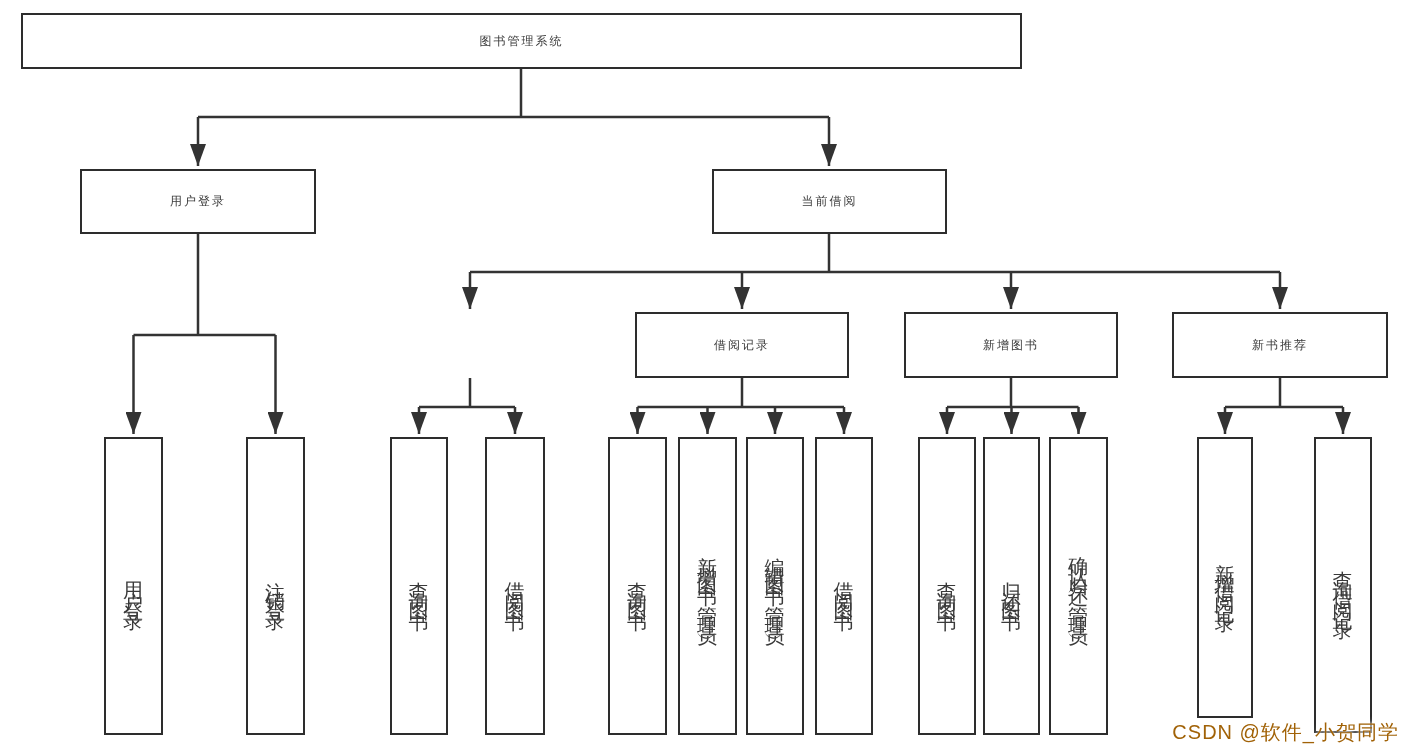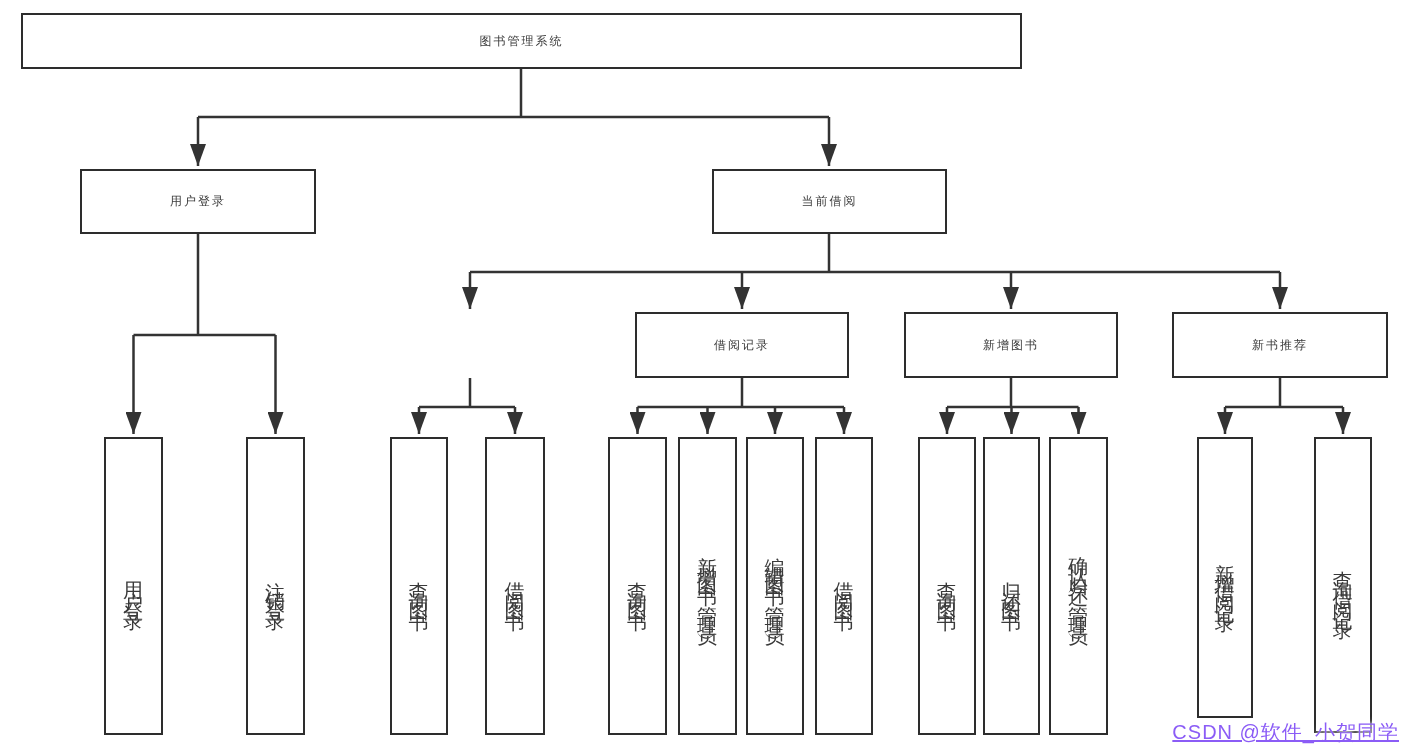--- a/index.html
+++ b/index.html
@@ -36,25 +36,24 @@
     letter-spacing:10px;
     line-height:1;
     color:#3a3a3a;
     white-space:nowrap;
   }
   .watermark{
     position:absolute;
     right:6px;top:719px;
     font-size:20px;
     letter-spacing:1px;
-    color:#8b5cf6;
+    color:#a16207;
     z-index:3;
     text-shadow:0 0 3px #ffffff,0 0 6px #ffffff;
     white-space:nowrap;
-    text-decoration:underline;
   }
 </style>
 </head>
 <body>
 
 <div class="canvas">
 
   <svg class="wires" viewBox="0 0 1405 747" xmlns="http://www.w3.org/2000/svg">
     <defs>
       <marker id="arr" markerUnits="userSpaceOnUse" markerWidth="22" markerHeight="16" viewBox="0 0 22 16" refX="22" refY="8" orient="auto">

